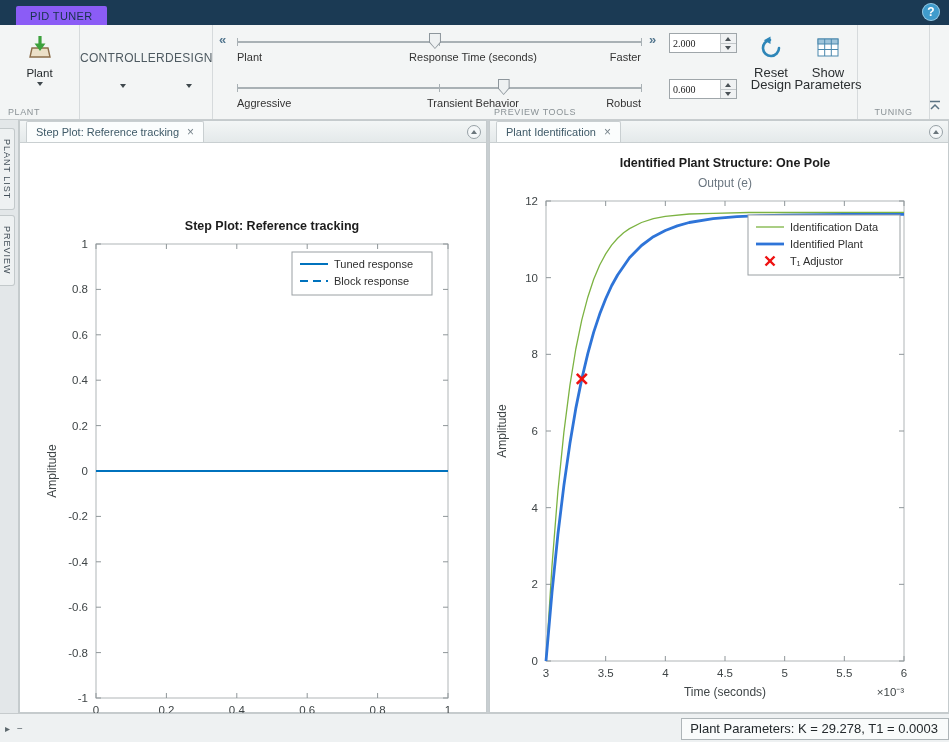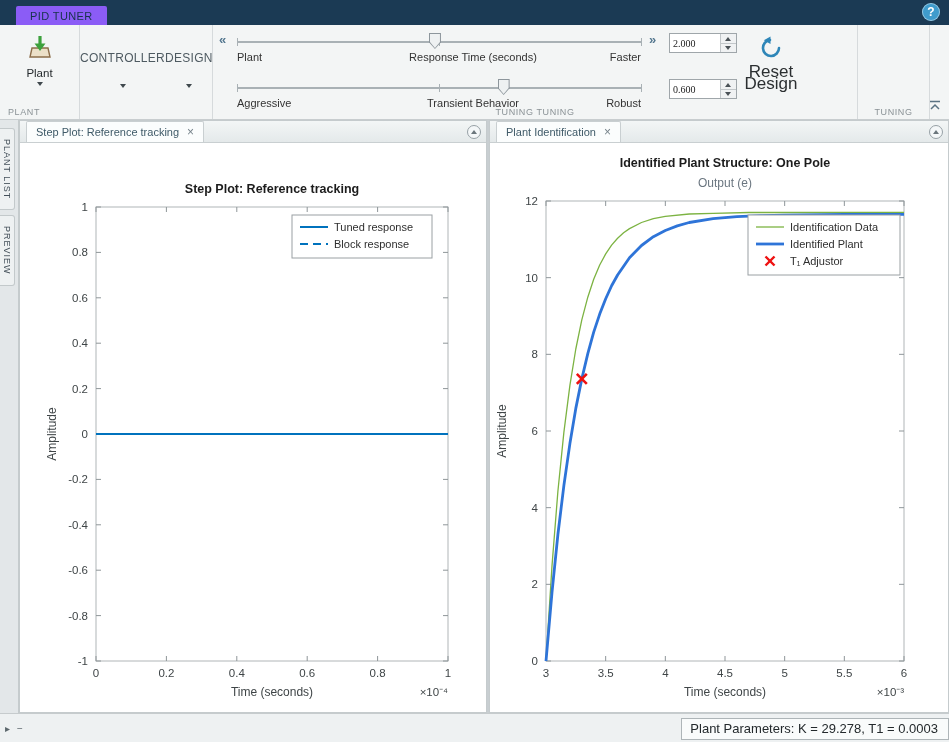--- a/index.html
+++ b/index.html
@@ -46,38 +46,38 @@
   .spin { position:absolute; display:flex; width:68px; height:20px; border:1px solid #9fa6aa; background:#fff; }
   .sp1 { left:456px; top:8px; } .sp2 { left:456px; top:54px; }
   .spin-val { border:0; width:50px; text-align:left; font-size:10px; padding:0 3px; font-family:Liberation Serif, serif; color:#222; outline:none; background:#fff; }
   .spin-btns { width:16px; border-left:1px solid #c2c7ca; display:flex; flex-direction:column; }
   .spin-b { flex:1; position:relative; background:#f0f2f3; cursor:pointer; }
   .spin-b + .spin-b { border-top:1px solid #c2c7ca; }
   .spin-b::after { content:''; position:absolute; left:4px; }
   .spin-up::after { top:2.5px; border-left:3.5px solid transparent; border-right:3.5px solid transparent; border-bottom:4px solid #4a5257; }
   .spin-dn::after { top:2.5px; border-left:3.5px solid transparent; border-right:3.5px solid transparent; border-top:4px solid #4a5257; }
 
-  .toolbtn { position:absolute; display:flex; flex-direction:column; align-items:center; font-size:17px; color:#2b2f31; line-height:12.5px; text-align:center; cursor:pointer; top:11px; }
+  .toolbtn { position:absolute; display:flex; flex-direction:column; align-items:center; font-size:13px; color:#2b2f31; line-height:12.5px; text-align:center; cursor:pointer; top:11px; }
   .toolbtn svg { margin-bottom:4px; }
   .btn-reset { left:532px; width:52px; }
   .btn-show { left:586px; width:58px; }
   .sec-results { width:72px; }
   .btn-update { left:50%; transform:translateX(-50%); top:9px; width:64px; }
   .inline-dd { margin-left:3px; vertical-align:1px; }
 
   .sec-fill { flex:1; }
   .collapse-ribbon { position:absolute; right:8px; bottom:4px; cursor:pointer; }
 
   
   .docarea { flex:0 0 593px; height:593px; display:flex; background:#c8ced1; }
   .side-strip { width:19px; background:#e3e7e9; border-right:1px solid #c5cbcd; padding-top:8px; display:flex; flex-direction:column; gap:5px; align-items:flex-start; }
   .vtab { writing-mode:vertical-rl; font-size:9px; letter-spacing:1px; color:#44505a; background:#eef1f2; border:1px solid #c3c9cb; border-left:none; padding:10px 2px; border-radius:0 3px 3px 0; cursor:pointer; }
 
   .panel { background:#fff; display:flex; flex-direction:column; border:1px solid #c5cbcd; }
-  .panel-left { width:468px; flex:0 0 468px; }
+  .panel-left { width:468px; flex:0 0 468px;gap:37px; }
   .panel-right { flex:1; margin-left:2px; }
   .panel-tabbar { height:22px; flex:0 0 22px; background:linear-gradient(#f3f6f6,#e4e9ea); border-bottom:1px solid #c9cfd1; display:flex; align-items:flex-end; }
   .doc-tab { height:21px; display:flex; align-items:center; padding:0 9px; background:#fbfdfd; border:1px solid #c9cfd1; border-bottom:none; margin-left:6px; font-size:11px; color:#3f5a68; gap:8px; border-radius:2px 2px 0 0; cursor:pointer; white-space:nowrap; }
   .doc-close { color:#76828a; font-size:12px; line-height:1; cursor:pointer; }
   .panel-menu { margin-left:auto; margin-right:5px; margin-bottom:3px; width:14px; height:14px; border-radius:50%; border:1px solid #97a1a6; background:#f4f7f8; position:relative; cursor:pointer; }
   .panel-menu::after { content:''; position:absolute; left:3px; top:4px; border-left:3px solid transparent; border-right:3px solid transparent; border-bottom:4px solid #6b767c; }
   .panel-body { flex:1; position:relative; background:#fff; }
   .panel-body svg { position:absolute; left:0; top:0; }
   svg { font-family:"Liberation Sans", sans-serif; }
 
@@ -183,22 +183,35 @@
         <span>
           <svg width="24" height="24" viewBox="0 0 24 24">
             <path d="M11 4 A 8 8 0 1 0 20 12" fill="none" stroke="#2e86b8" stroke-width="2.6" stroke-linecap="round"></path>
             <polygon points="11.5,0.5 11.5,8 4.8,4.2" fill="#2e86b8"></polygon>
           </svg>
         </span>
         <span>Reset</span>
         <span>Design</span>
       </div>
 
-
-      <div class="sec-label center">TUNING TUNING</div>
+      <div class="toolbtn btn-show">
+        <span>
+          <svg width="24" height="24" viewBox="0 0 24 24">
+            <rect x="2" y="3" width="20" height="17" fill="#ffffff" stroke="#4a88ad"></rect>
+            <rect x="2" y="3" width="20" height="5" fill="#9fc4da" stroke="#4a88ad"></rect>
+            <line x1="8.7" y1="3" x2="8.7" y2="20" stroke="#4a88ad"></line>
+            <line x1="15.3" y1="3" x2="15.3" y2="20" stroke="#4a88ad"></line>
+            <line x1="2" y1="13.5" x2="22" y2="13.5" stroke="#4a88ad"></line>
+          </svg>
+        </span>
+        <span>Show</span>
+        <span>Parameters</span>
+      </div>
+
+      <div class="sec-label center">PREVIEW TOOLS</div>
     </div>
 
     <div class="rsec sec-results divider">
       <div class="sec-label center">TUNING</div>
     </div>
 
     <div class="rsec sec-fill">
       <span class="collapse-ribbon">
         <svg width="12" height="11" viewBox="0 0 12 11">
           <line x1="1" y1="1.5" x2="11" y2="1.5" stroke="#5a7283" stroke-width="1.5"></line>

